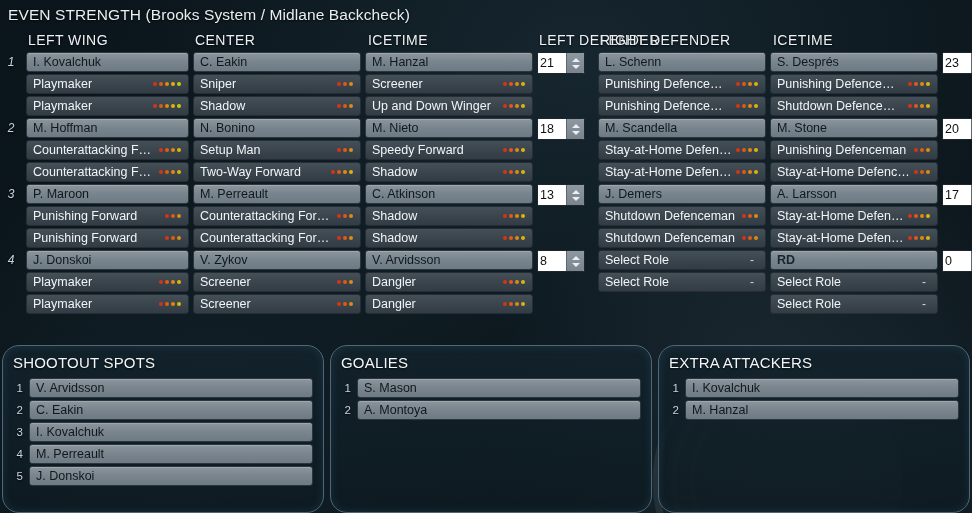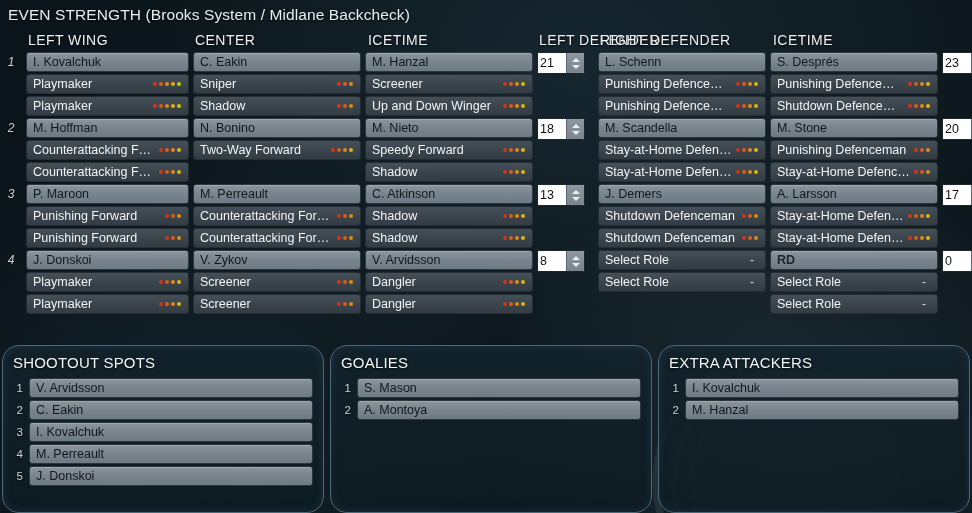--- a/index.html
+++ b/index.html
@@ -356,20 +356,28 @@
                 <span class="dot" style="background: rgb(214, 53, 21);"></span>
                 <span class="dot" style="background: rgb(221, 93, 18);"></span>
                 <span class="dot" style="background: rgb(224, 138, 16);"></span>
                 <span class="dot" style="background: rgb(223, 179, 13);"></span>
               </span>
             </div>
           </div>
           <div class="cellstack">
             <div class="player-box">N. Bonino</div>
             <div class="role-box">
+              <span class="role-label">Setup Man</span>
+              <span class="dots">
+                <span class="dot" style="background: rgb(214, 53, 21);"></span>
+                <span class="dot" style="background: rgb(221, 93, 18);"></span>
+                <span class="dot" style="background: rgb(224, 138, 16);"></span>
+              </span>
+            </div>
+            <div class="role-box">
               <span class="role-label">Two-Way Forward</span>
               <span class="dots">
                 <span class="dot" style="background: rgb(214, 53, 21);"></span>
                 <span class="dot" style="background: rgb(221, 93, 18);"></span>
                 <span class="dot" style="background: rgb(224, 138, 16);"></span>
                 <span class="dot" style="background: rgb(223, 179, 13);"></span>
               </span>
             </div>
           </div>
           <div class="cellstack">

